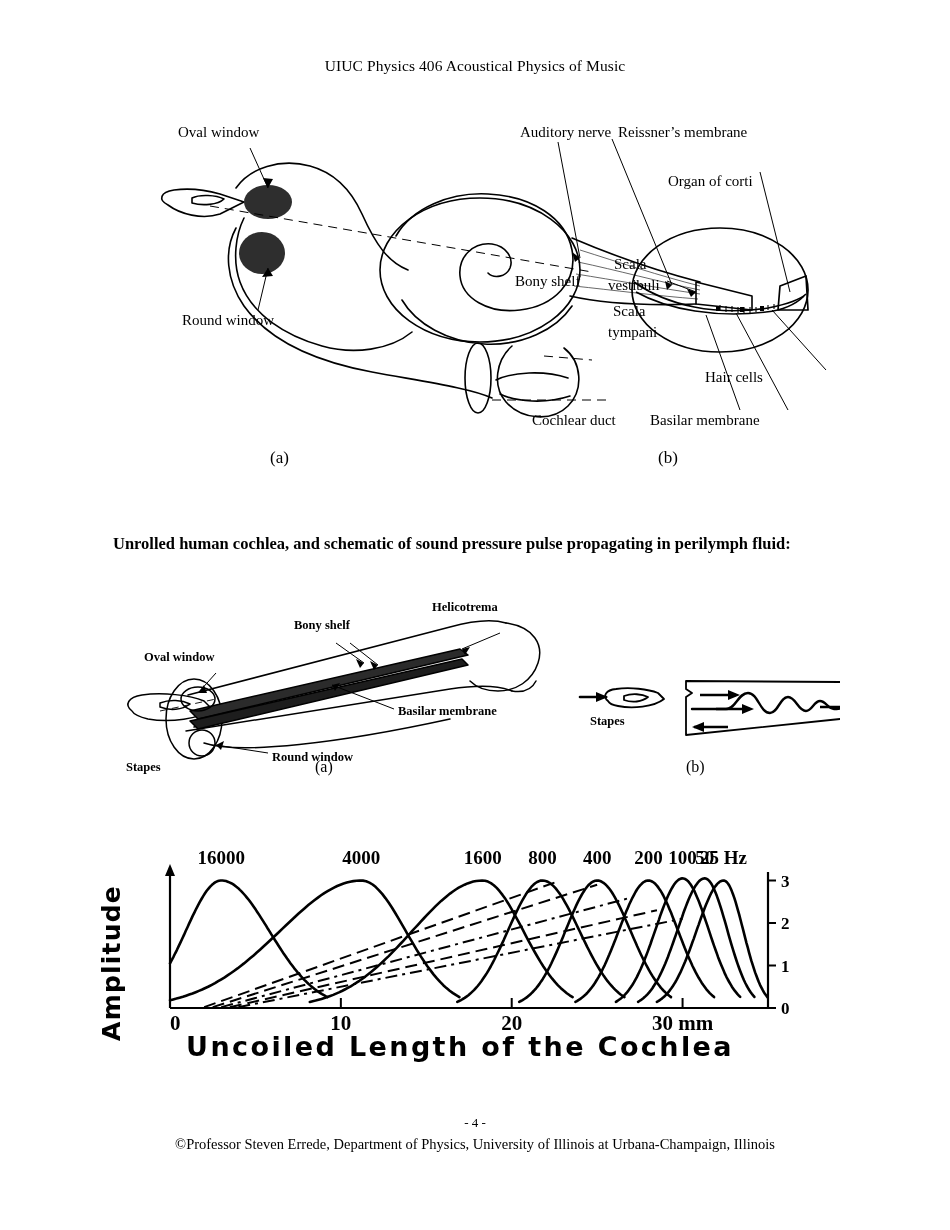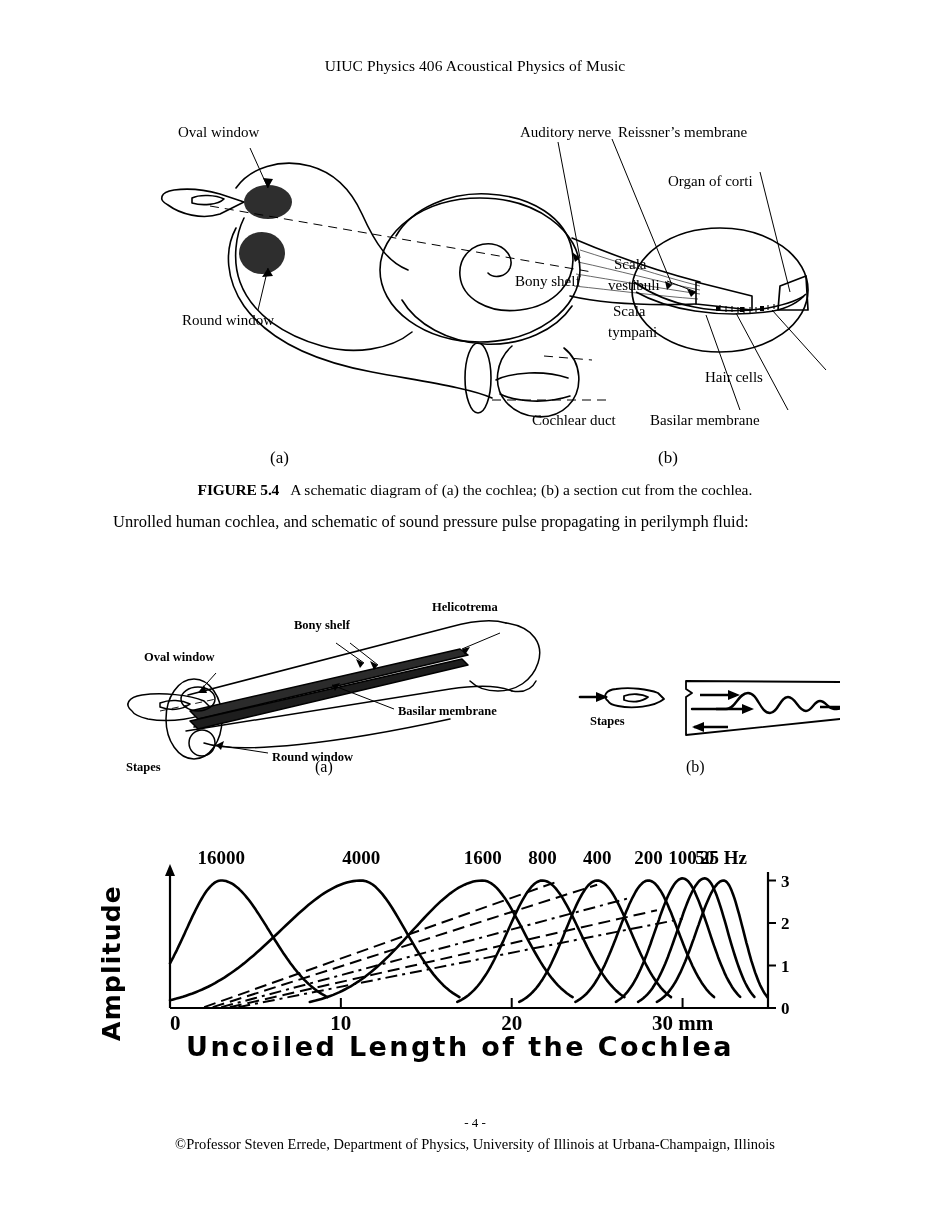--- a/index.html
+++ b/index.html
@@ -69,21 +69,21 @@
   }
   .fig-caption .captext {
     margin-left: 11px;
   }
   .para {
     position: absolute;
     left: 113px;
     font-size: 16.5px;
     white-space: nowrap;
   }
-  .para-unrolled { top: 512px; }
+  .para-unrolled { top: 534px; font-weight: bold; }
   .para-where { top: 801px; }
   .para-where .nb {
     font-style: italic;
   }
   .para-where .nonlinear {
     text-decoration: underline;
   }
   .fig2-wrap {
     position: absolute;
     top: 593px;
@@ -266,23 +266,20 @@
       <text class="lbl" x="392" y="315">Cochlear duct</text>
       <text class="lbl" x="510" y="315">Basilar membrane</text>
     </svg>
   </div>
 
   <div class="fig1-ab">
     <span class="a">(a)</span>
     <span class="b">(b)</span>
   </div>
 
-  <div class="fig-caption">
-    <span class="figlabel">FIGURE 5.4</span><span class="captext">A schematic diagram of (a) the cochlea; (b) a section cut from the cochlea.</span>
-  </div>
 
   <div class="para para-unrolled">Unrolled human cochlea, and schematic of sound pressure pulse propagating in perilymph fluid:</div>
 
   <div class="fig2-wrap">
     <svg width="720" height="200" viewBox="0 0 720 200">
 
       <g fill="none" stroke="#000" stroke-width="1.5" stroke-linejoin="round" stroke-linecap="round">
 
         <path d="M12,118 C4,112 8,104 22,102 C42,99 70,102 84,108 L92,116
                  C80,126 50,130 28,126 C20,124 14,122 12,118 Z"></path>

